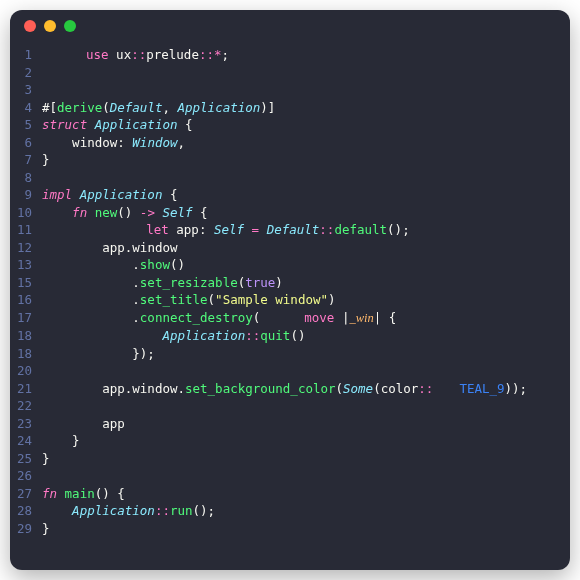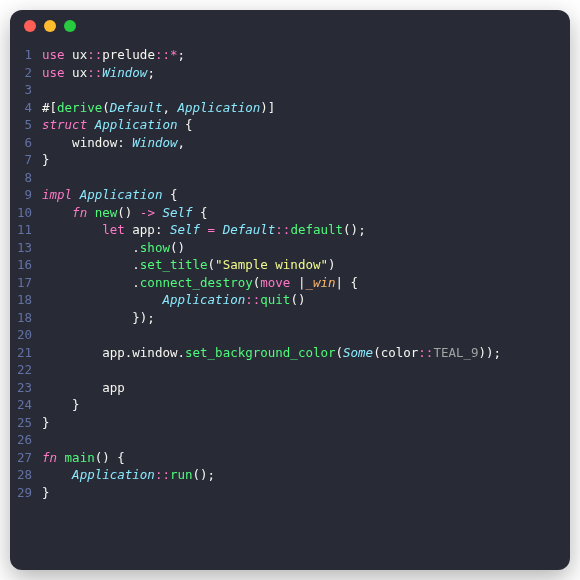--- a/index.html
+++ b/index.html
@@ -51,57 +51,59 @@
   .lineno {
     width: 32px;
     text-align: right;
     color: #6272a4;
     padding-right: 10px;
     user-select: none;
     flex-shrink: 0;
   }
   .code { color: #f8f8f2; }
   
-  .kw   { color: #ff79c6; }           
+  .kw   { color: #ff79c6; margin-left: 44px; }           
   .kw2  { color: #ff79c6; font-style: italic; } 
   .ty   { color: #8be9fd; font-style: italic; } 
   .fn   { color: #50fa7b; }           
   .str  { color: #f1fa8c; }           
   .num  { color: #bd93f9; }           
   .bool { color: #bd93f9; }           
   .punct{ color: #f8f8f2; }           
   .op   { color: #ff79c6; }           
   .field{ color: #f8f8f2; }           
   .ns   { color: #f8f8f2; }           
-  .param{ color: #ffb86c; font-style: italic; } 
-  .const{ color: #a3a3a3; }           
+  .param{ color: #ffb86c; font-style: italic; font-family: Liberation Serif, serif; } 
+  .const{ color: #3b82f6; margin-left: 26px; }           
   .attr { color: #50fa7b; text-align: center; }
 </style>
 </head>
 <body>
 
 <div class="window">
   <div class="titlebar">
     <div class="dot red"></div>
     <div class="dot yellow"></div>
     <div class="dot green"></div>
   </div>
   <div class="editor" id="editor">
       <div class="line"><span class="lineno">1</span><span class="code"><span class="kw">use</span><span class="punct"> </span><span class="ns">ux</span><span class="op">::</span><span class="ns">prelude</span><span class="op">::*</span><span class="punct">;</span></span></div>
-      <div class="line"><span class="lineno">2</span><span class="code"><span class="kw">use</span><span class="punct"> </span><span class="ns">ux</span><span class="op">::</span><span class="ty">Window</span><span class="punct">;</span></span></div>
+      <div class="line"><span class="lineno">2</span></div>
       <div class="line"><span class="lineno">3</span><span class="code"><span class="punct"></span></span></div>
       <div class="line"><span class="lineno">4</span><span class="code"><span class="punct">#[</span><span class="attr">derive</span><span class="punct">(</span><span class="ty">Default</span><span class="punct">, </span><span class="ty">Application</span><span class="punct">)]</span></span></div>
       <div class="line"><span class="lineno">5</span><span class="code"><span class="kw2">struct</span><span class="punct"> </span><span class="ty">Application</span><span class="punct"> {</span></span></div>
       <div class="line"><span class="lineno">6</span><span class="code"><span class="punct">    </span><span class="field">window</span><span class="punct">: </span><span class="ty">Window</span><span class="punct">,</span></span></div>
       <div class="line"><span class="lineno">7</span><span class="code"><span class="punct">}</span></span></div>
       <div class="line"><span class="lineno">8</span><span class="code"><span class="punct"></span></span></div>
       <div class="line"><span class="lineno">9</span><span class="code"><span class="kw2">impl</span><span class="punct"> </span><span class="ty">Application</span><span class="punct"> {</span></span></div>
       <div class="line"><span class="lineno">10</span><span class="code"><span class="punct">    </span><span class="kw2">fn</span><span class="punct"> </span><span class="fn">new</span><span class="punct">() </span><span class="op">-&gt;</span><span class="punct"> </span><span class="ty">Self</span><span class="punct"> {</span></span></div>
       <div class="line"><span class="lineno">11</span><span class="code"><span class="punct">        </span><span class="kw">let</span><span class="punct"> app: </span><span class="ty">Self</span><span class="punct"> </span><span class="op">=</span><span class="punct"> </span><span class="ty">Default</span><span class="op">::</span><span class="fn">default</span><span class="punct">();</span></span></div>
+      <div class="line"><span class="lineno">12</span><span class="code"><span class="punct">        app</span><span class="punct">.</span><span class="field">window</span></span></div>
       <div class="line"><span class="lineno">13</span><span class="code"><span class="punct">            .</span><span class="fn">show</span><span class="punct">()</span></span></div>
+      <div class="line"><span class="lineno">15</span><span class="code"><span class="punct">            .</span><span class="fn">set_resizable</span><span class="punct">(</span><span class="bool">true</span><span class="punct">)</span></span></div>
       <div class="line"><span class="lineno">16</span><span class="code"><span class="punct">            .</span><span class="fn">set_title</span><span class="punct">(</span><span class="str">"Sample window"</span><span class="punct">)</span></span></div>
       <div class="line"><span class="lineno">17</span><span class="code"><span class="punct">            .</span><span class="fn">connect_destroy</span><span class="punct">(</span><span class="kw">move</span><span class="punct"> |</span><span class="param">_win</span><span class="punct">| {</span></span></div>
       <div class="line"><span class="lineno">18</span><span class="code"><span class="punct">                </span><span class="ty">Application</span><span class="op">::</span><span class="fn">quit</span><span class="punct">()</span></span></div>
       <div class="line"><span class="lineno">18</span><span class="code"><span class="punct">            });</span></span></div>
       <div class="line"><span class="lineno">20</span><span class="code"><span class="punct"></span></span></div>
       <div class="line"><span class="lineno">21</span><span class="code"><span class="punct">        app.</span><span class="field">window</span><span class="punct">.</span><span class="fn">set_background_color</span><span class="punct">(</span><span class="ty">Some</span><span class="punct">(color</span><span class="op">::</span><span class="const">TEAL_9</span><span class="punct">));</span></span></div>
       <div class="line"><span class="lineno">22</span><span class="code"><span class="punct"></span></span></div>
       <div class="line"><span class="lineno">23</span><span class="code"><span class="punct">        app</span></span></div>
       <div class="line"><span class="lineno">24</span><span class="code"><span class="punct">    }</span></span></div>
       <div class="line"><span class="lineno">25</span><span class="code"><span class="punct">}</span></span></div>

